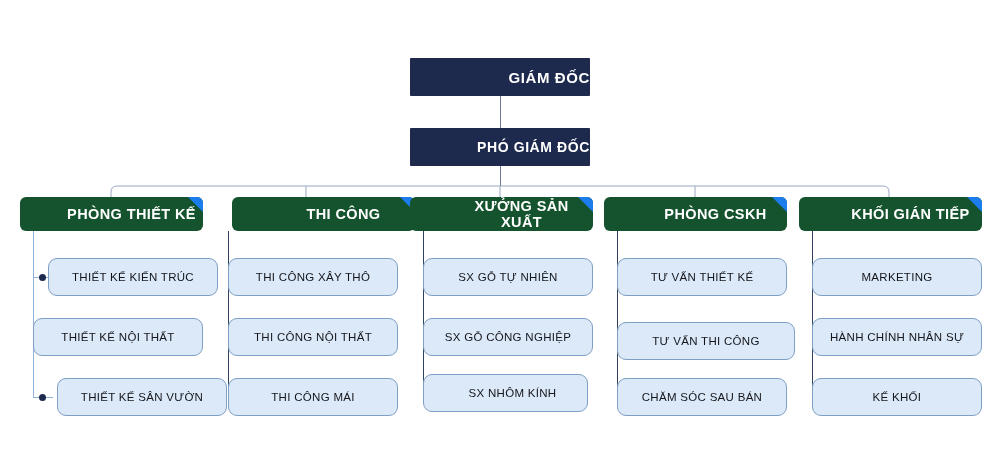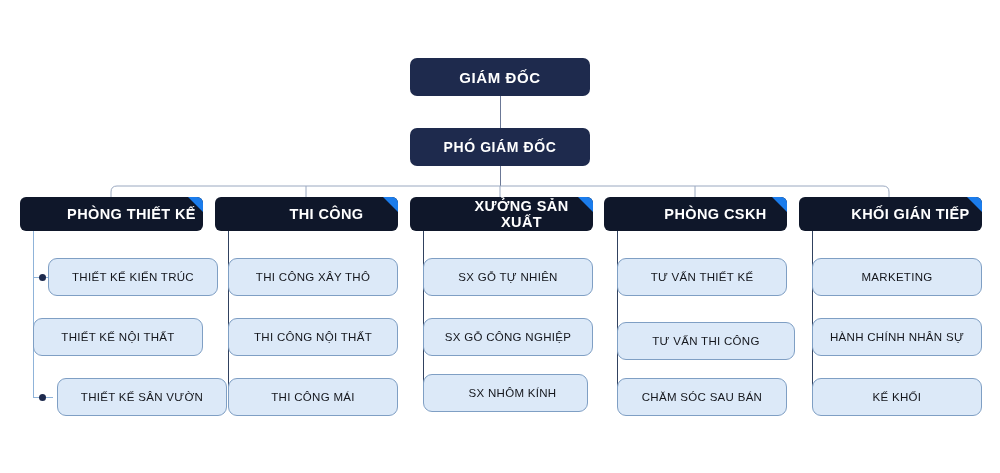--- a/index.html
+++ b/index.html
@@ -16,24 +16,24 @@
     height: 473px;
     background: #ffffff;
     overflow: hidden;
   }
 
   
   .exec-box {
     position: absolute;
     background: #1e2a4d;
     color: #ffffff;
-    border-radius: 7px;
+    border-radius: 1px;
     display: flex;
     align-items: center;
-    justify-content: center;
+    justify-content: flex-end;
     font-weight: bold;
     letter-spacing: 0.6px;
     box-sizing: border-box;
     text-align: center;
   }
   .exec-box.director {
     left: 410px;
     top: 58px;
     width: 180px;
     height: 38px;
@@ -46,21 +46,21 @@
     height: 38px;
     font-size: 14px;
   }
 
   
   .dept-head {
     position: absolute;
     top: 197px;
     width: 183px;
     height: 34px;
-    background: #0f172a;
+    background: #14532d;
     color: #ffffff;
     border-radius: 6px;
     display: flex;
     align-items: center;
     justify-content: center;
     font-weight: bold;
     font-size: 14.5px;
     letter-spacing: 0.4px;
     box-sizing: border-box;
     text-align: center;
@@ -175,21 +175,21 @@
       <div class="stub" style="left: 33px; top: 337px; width: 20px;"></div>
       <div class="node-dot" style="left: 39px; top: 334px;"></div>
       <div class="sub-box" style="left: 33px; top: 318px; width: 170px;">
         <span>THIẾT KẾ NỘI THẤT</span>
       </div>
       <div class="stub" style="left: 33px; top: 397px; width: 20px;"></div>
       <div class="node-dot" style="left: 39px; top: 394px;"></div>
       <div class="sub-box" style="left: 33px; top: 378px; width: 170px; margin-left: 24px;">
         <span>THIẾT KẾ SÂN VƯỜN</span>
       </div>
-      <div class="dept-head" style="left: 215px;">
+      <div class="dept-head" style="left: 232px;">
         <span class="fold"></span>
         <span class="head-label">THI CÔNG</span>
       </div>
       <div class="col-spine dark" style="left: 228px; top: 231px; height: 166px;"></div>
       <div class="stub dark" style="left: 228px; top: 277px; width: 20px;"></div>
       <div class="node-dot" style="left: 234px; top: 274px;"></div>
       <div class="sub-box" style="left: 228px; top: 258px; width: 170px;">
         <span>THI CÔNG XÂY THÔ</span>
       </div>
       <div class="stub dark" style="left: 228px; top: 337px; width: 20px;"></div>

